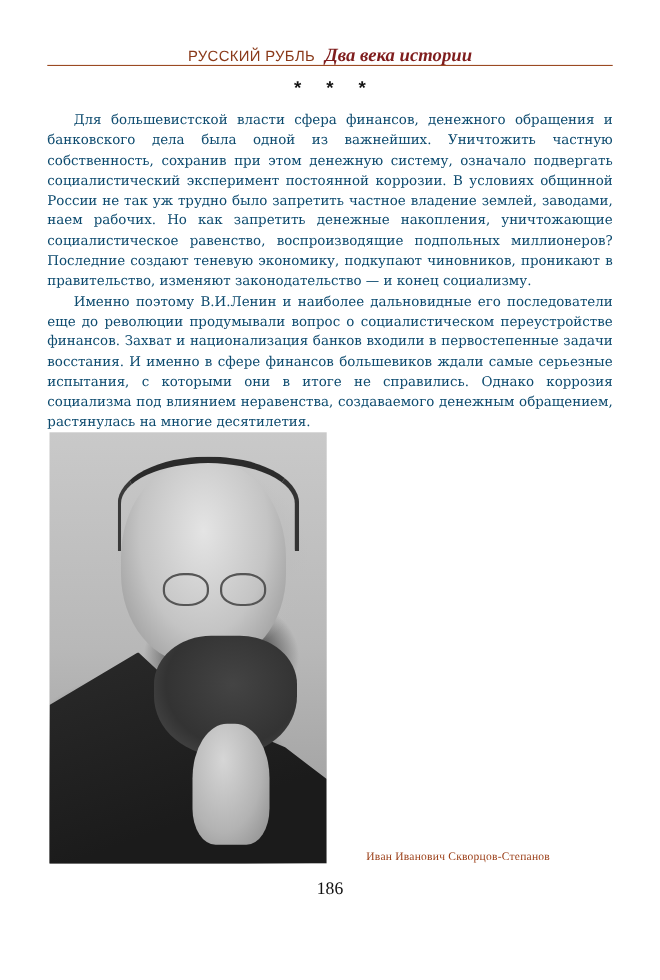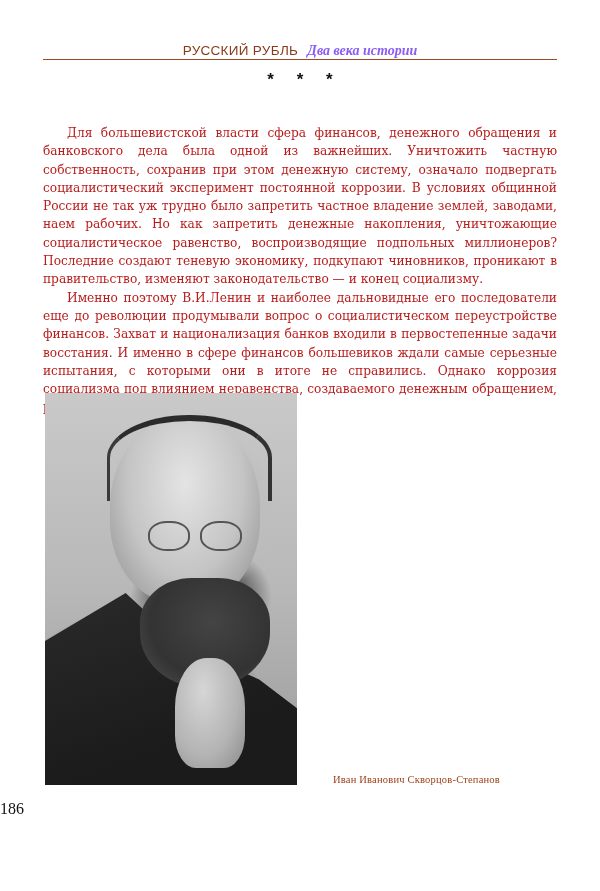--- a/index.html
+++ b/index.html
@@ -1,37 +1,37 @@
 <!DOCTYPE html>
 <html><head>
 <meta charset="utf-8">
 <style>
   html, body { margin: 0; padding: 0; background: #ffffff; }
   body { width: 600px; height: 891px; position: relative; overflow: hidden; font-family: "DejaVu Serif", serif; }
   .header { position: absolute; left: 43px; top: 40px; width: 514px; height: 19px; text-align: center; white-space: nowrap; }
   .header-title { font-family: "Liberation Sans", sans-serif; font-weight: normal; font-size: 13.5px; color: #8a3a1a; letter-spacing: 0.3px; }
-  .header-sub { font-family: "Liberation Serif", serif; font-style: italic; font-weight: bold; font-size: 14px; color: #8b5cf6; margin-left: 4px; }
+  .header-sub { font-family: "Liberation Serif", serif; font-style: italic; font-weight: bold; font-size: 17px; color: #7f1d1d; margin-left: 4px; }
   .header-rule { position: absolute; left: 43px; top: 59px; width: 514px; height: 0; border-top: 1.5px solid #9b4a22; }
   .stars { position: absolute; left: 0; width: 600px; top: 70px; text-align: center; font-family: "Liberation Sans", sans-serif; font-weight: bold; font-size: 17px; color: #111; word-spacing: 18px; }
-  .body-text { position: absolute; left: 43px; top: 100px; width: 514px; font-family: "DejaVu Serif", serif; font-size: 12.2px; line-height: 18.3px; color: #b91c1c; text-align: justify; margin-top: 24px; }
+  .body-text { position: absolute; left: 43px; top: 100px; width: 514px; font-family: "DejaVu Serif", serif; font-size: 12.2px; line-height: 18.3px; color: #0c4a6e; text-align: justify; }
   .body-text p { margin: 0; text-indent: 24px; }
   .photo { position: absolute; left: 45px; top: 393px; width: 252px; height: 392px; background:
       radial-gradient(ellipse 36% 22% at 58% 30%, #d8d8d8 0%, #bdbdbd 60%, rgba(0,0,0,0) 100%),
       radial-gradient(ellipse 28% 14% at 62% 52%, #3a3a3a 0%, #555 55%, rgba(0,0,0,0) 100%),
       radial-gradient(ellipse 60% 40% at 35% 95%, #1e1e1e 0%, #2c2c2c 60%, rgba(0,0,0,0) 100%),
       linear-gradient(180deg, #c9c9c9 0%, #b8b8b8 50%, #9a9a9a 100%); }
   .photo .head { position: absolute; left: 65px; top: 25px; width: 150px; height: 185px; border-radius: 48% 48% 44% 44%; background: radial-gradient(ellipse at 50% 35%, #e4e4e4 0%, #c4c4c4 55%, #8d8d8d 100%); }
   .photo .hairline { position: absolute; left: 62px; top: 22px; width: 158px; height: 80px; border-radius: 50% 50% 0 0; border-top: 6px solid #2b2b2b; border-left: 3px solid #3a3a3a; border-right: 4px solid #333; }
   .photo .glasses { position: absolute; left: 103px; top: 128px; width: 100px; height: 28px; }
   .photo .glasses span { position: absolute; top: 0; width: 38px; height: 26px; border: 2px solid #555; border-radius: 45%; }
   .photo .beard { position: absolute; left: 95px; top: 185px; width: 130px; height: 110px; border-radius: 40% 40% 50% 50%; background: radial-gradient(ellipse at 55% 40%, #444 0%, #333 60%, #555 100%); }
   .photo .coat { position: absolute; left: 0; top: 200px; width: 252px; height: 192px; background: linear-gradient(160deg, #2a2a2a 0%, #1b1b1b 70%); clip-path: polygon(0 25%, 32% 0, 55% 28%, 85% 45%, 100% 60%, 100% 100%, 0 100%); }
   .photo .hand { position: absolute; left: 130px; top: 265px; width: 70px; height: 110px; border-radius: 45% 45% 30% 30%; background: radial-gradient(ellipse at 40% 30%, #d6d6d6 0%, #b3b3b3 60%, #8a8a8a 100%); }
   .caption { position: absolute; left: 333px; top: 774px; font-family: Liberation Serif, serif; font-size: 10.5px; color: #9b3f18; letter-spacing: 0.2px; white-space: nowrap; }
-  .page-number { position: absolute; left: 0; width: 600px; top: 800px; text-align: left; font-family: "Liberation Serif", serif; font-size: 16px; color: #111; }
+  .page-number { position: absolute; left: 0; width: 600px; top: 800px; text-align: center; font-family: "Liberation Serif", serif; font-size: 16px; color: #111; }
 </style>
 </head>
 <body>
 
 <div class="header">
   <span class="header-title">РУССКИЙ РУБЛЬ</span>
   <span class="header-sub">Два века истории</span>
 </div>
 <div class="header-rule"></div>
 

